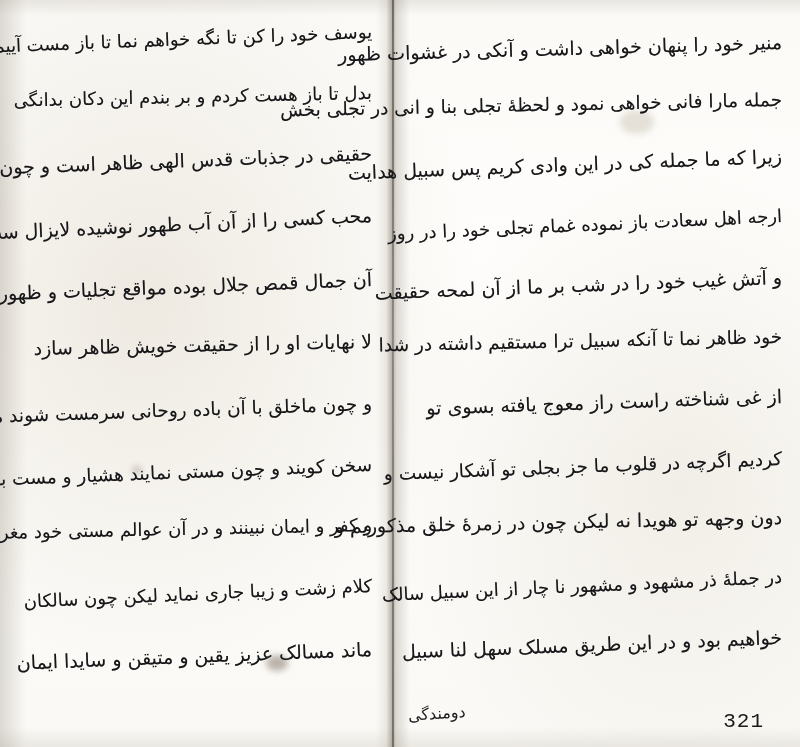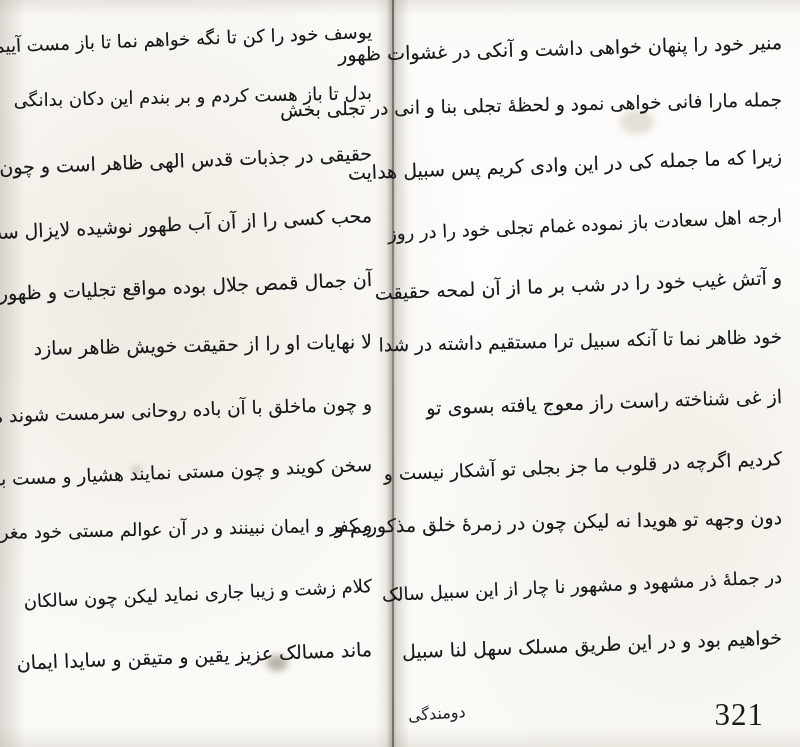--- a/index.html
+++ b/index.html
@@ -102,22 +102,22 @@
   .s1  { transform: rotate(-1.6deg); }
   .s2  { transform: rotate(-2.2deg); }
   .s3  { transform: rotate(-1.2deg); }
   .s4  { transform: rotate(-2.6deg); }
   .s5  { transform: rotate(-1.9deg); }
 
   .page-number {
     position: absolute;
     right: 36px;
     bottom: 14px;
-    font-family: Liberation Serif, serif;
-    font-size: 31px;
+    font-family: Liberation Mono, monospace;
+    font-size: 21px;
     color: #1a1a1c;
     letter-spacing: 1px;
   }
   .catchword {
     position: absolute;
     left: 408px;
     bottom: 24px;
     font-family: "DejaVu Sans", sans-serif;
     font-size: 16px;
     color: #1d1d20;

